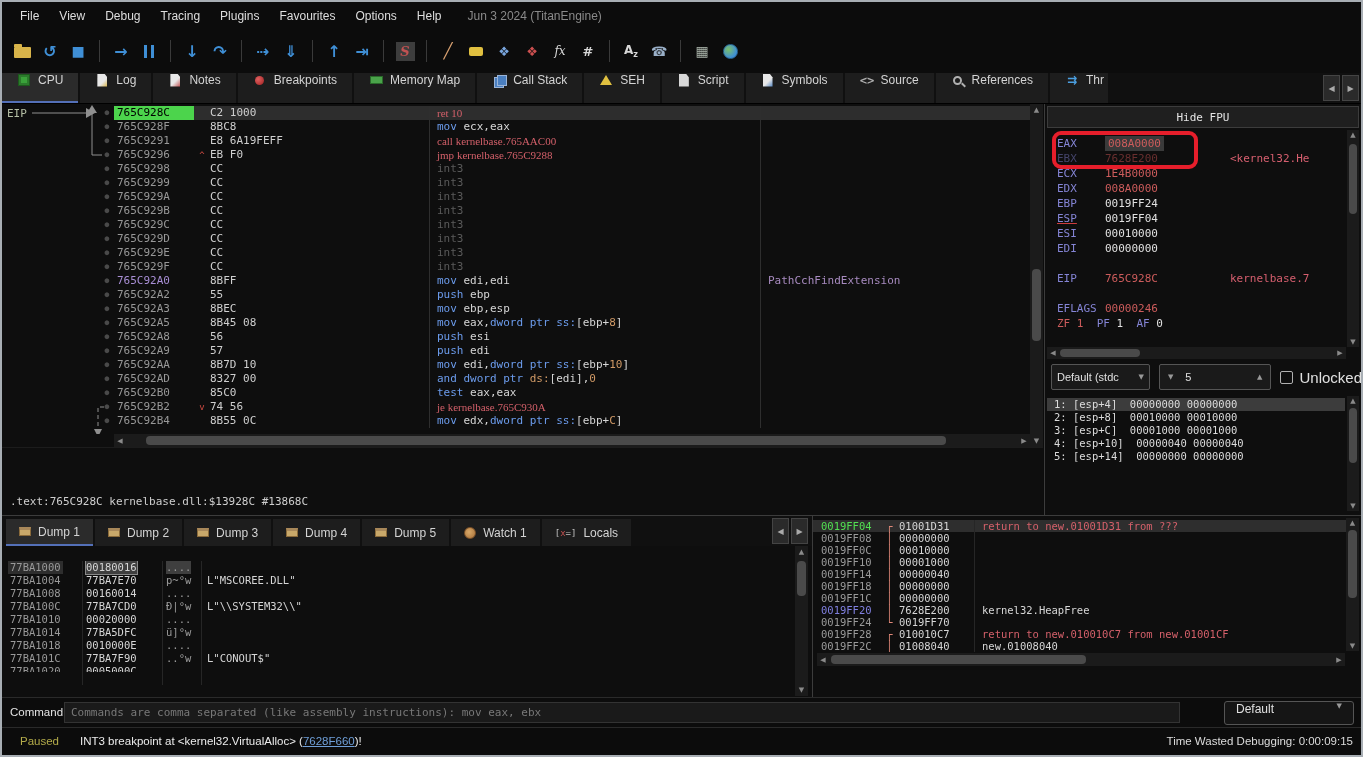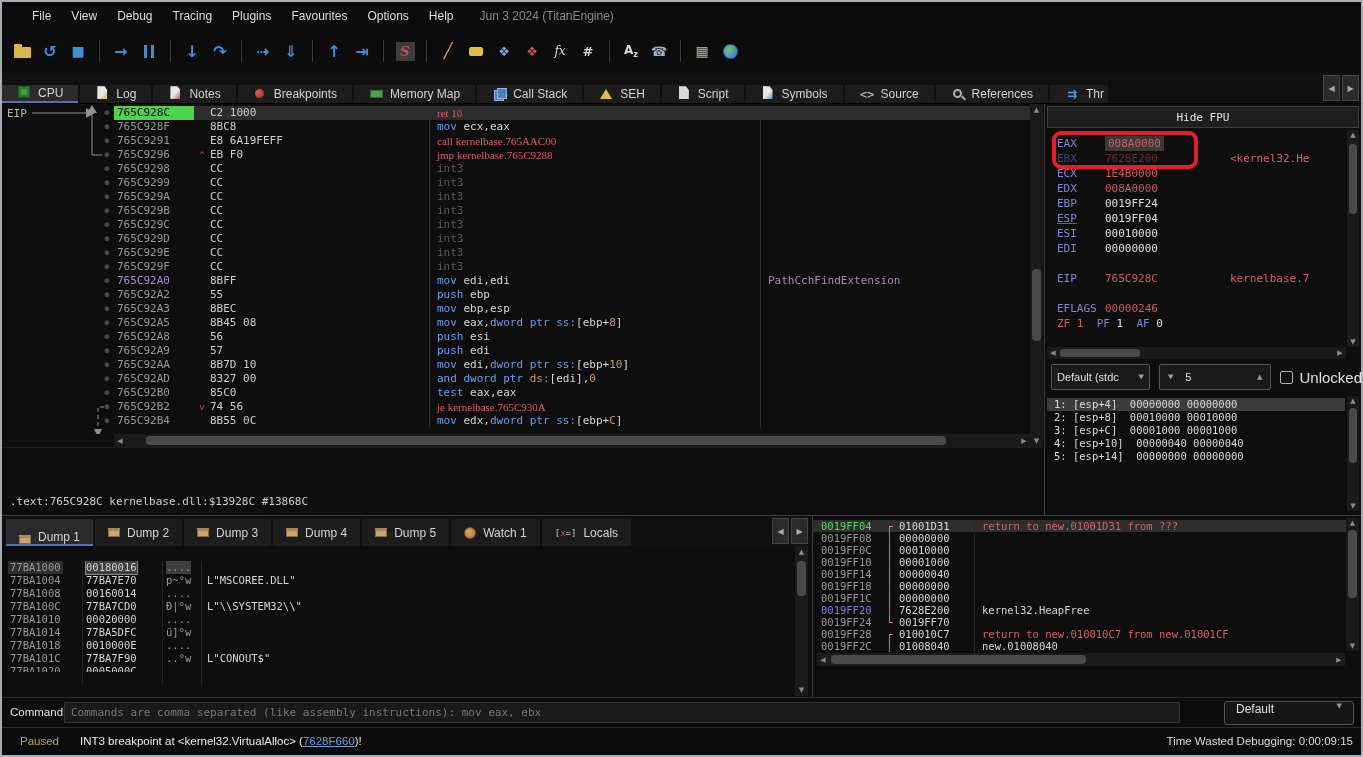--- a/index.html
+++ b/index.html
@@ -3,21 +3,21 @@
 <meta charset="utf-8">
 <style>
   * { margin:0; padding:0; box-sizing:border-box; }
   html,body { background:#000; }
   .window {
     position:relative; width:1363px; height:757px;
     background:#0c0c0c; border:2px solid #a8aeb4; overflow:hidden;
     font-family:"Liberation Sans", sans-serif; color:#d8d8d8;
   }
   
-  .menubar { position:absolute; left:0; top:0; width:1359px; height:27px; display:flex; align-items:center; padding-left:20px; background:#0c0c0c; }
+  .menubar { position:absolute; left:0; top:0; width:1359px; height:27px; display:flex; align-items:center; padding-left:8px; background:#0c0c0c; }
   .mitem { padding:3px 10px; font-size:12px; color:#dedede; cursor:default; }
   .buildinfo { margin-left:16px; font-size:12px; color:#8a8a8a; }
   
   .toolbar { position:absolute; left:0; top:27px; width:1359px; height:44px; display:flex; align-items:center; padding-left:8px; gap:4px; }
   .tbtn { width:24px; height:24px; display:flex; align-items:center; justify-content:center; font-family:"DejaVu Sans", sans-serif; }
   .tsep { width:1px; height:22px; background:#3a3a3a; margin:0 5px; }
   .g-blue { color:#3f8fd6; font-weight:bold; font-size:16px; }
   .g-blue2 { color:#3f8fd6; font-weight:bold; font-size:14px; }
   .ic-folder { position:relative; width:17px; height:11px; background:#d8b44a; border-radius:1px; margin-top:3px; }
   .ic-folder::before { content:""; position:absolute; left:0; top:-3px; width:8px; height:3px; background:#d8b44a; border-radius:1px 1px 0 0; }
@@ -31,21 +31,21 @@
   .g-tagr { color:#cd5050; font-size:13px; }
   .g-fx { font-family:"DejaVu Serif", serif; font-style:italic; font-size:12px; color:#d8d8d8; }
   .g-txt { color:#d8d8d8; font-size:13px; font-weight:bold; }
   .g-az  { color:#d8d8d8; font-size:12px; font-weight:bold; }
   .g-az sub { font-size:8px; }
   .g-phone { color:#9ab0c8; font-size:13px; }
   .g-calc { color:#aab4aa; font-size:14px; }
   
   .tabbar { position:absolute; left:0; top:71px; width:1359px; height:31px; background:#101010; display:flex; align-items:flex-end; border-bottom:1px solid #000; }
   .tabs { display:flex; height:30px; flex:1; overflow:hidden; }
-  .tab { display:flex; align-items:center; gap:7px; padding:0 15px; margin-right:2px; background:#1d1d1d; font-size:12px; color:#d4d4d4; white-space:nowrap;margin-top:12px; }
+  .tab { display:flex; align-items:flex-start; gap:7px; padding:0 15px; margin-right:2px; background:#1d1d1d; font-size:12px; color:#d4d4d4; white-space:nowrap; }
   .tab.active { background:#2b2b2b; border-bottom:2px solid #5470b8; }
   .tab-truncated { max-width:58px; overflow:hidden; }
   .tscroll { display:flex; gap:2px; padding:2px 2px; }
   .tsbtn { width:17px; height:26px; background:#2a2a2a; border:1px solid #444; color:#aaa; font-size:8px; display:flex; align-items:center; justify-content:center; }
   .ticon { display:inline-flex; align-items:center; justify-content:center; width:14px; height:14px; font-family:"DejaVu Sans", sans-serif; }
   .ti-chip { background:#3aa23a; border:1px solid #1c5a1c; width:12px; height:12px; box-shadow:inset 0 0 0 2px #2c7a2c; }
   .ti-page { width:10px; height:13px; background:#d8d8d8; clip-path:polygon(0 0,70% 0,100% 28%,100% 100%,0 100%); }
   .ti-page.warm { background:linear-gradient(135deg,#e8e8e8 60%,#d8b44a); }
   .ti-page.red { background:linear-gradient(135deg,#e8e8e8 55%,#c05050); }
   .ti-page.blue { background:linear-gradient(135deg,#e8e8e8 55%,#4a7fc0); }
@@ -115,21 +115,21 @@
   .cb .box { width:13px; height:13px; border:1px solid #b0b0b0; border-radius:2px; background:transparent; }
   .argslist { position:absolute; left:2px; top:292px; right:16px; height:117px; padding-top:2px; font-family:"DejaVu Sans Mono", monospace; font-size:10.5px; overflow:hidden; }
   .argrow { height:13px; line-height:13px; padding-left:7px; color:#dcdcdc; white-space:pre; }
   .argrow.sel { background:#3c3c3c; }
   .a-vscroll { position:absolute; right:2px; top:292px; width:12px; height:115px; }
   
   .bottom { position:absolute; left:0; top:513px; width:1359px; height:182px; border-top:1px solid #3c3c3c; }
   .dump { position:absolute; left:0; top:0; width:810px; height:182px; background:#0e0e0e; }
   .dtabs { position:absolute; left:0; top:0; width:810px; height:30px; background:#101010; display:flex; align-items:flex-end; padding-left:4px; }
   .dtab { display:flex; align-items:center; gap:7px; padding:0 13px; height:27px; margin-right:2px; background:#1d1d1d; font-size:12px; color:#d4d4d4; white-space:nowrap; }
-  .dtab.active { background:#2b2b2b; border-bottom:2px solid #5470b8;align-items:flex-end; }
+  .dtab.active { background:#2b2b2b; border-bottom:2px solid #5470b8; }
   .di-dump { width:12px; height:9px; background:#c8a86a; border:1px solid #8a6a3a; border-top:3px solid #a8885a; }
   .di-dog { width:12px; height:12px; border-radius:50%; background:radial-gradient(circle at 40% 40%, #d8a868, #a87038); border:1px solid #7a5028; }
   .di-locals { font-size:9px; color:#c0c0c0; font-family:"DejaVu Sans Mono", monospace; }
   .di-locals b { color:#c05050; font-weight:normal; }
   .dt-scroll { margin-left:auto; display:flex; gap:2px; padding:2px 4px; }
   .dhead { position:absolute; left:0; top:30px; width:792px; height:15px; background:#3a3a3a; font-family:"DejaVu Sans Mono", monospace; font-size:10.5px; color:#e2e2e2; line-height:15px; }
   .dhead span { position:absolute; top:0; }
   .dhd0 { left:8px; } .dhd1 { left:84px; } .dhd2 { left:164px; } .dhd3 { left:205px; }
   .dhead i { position:absolute; top:1px; width:1px; height:13px; background:#5a5a5a; }
   .dbody { position:absolute; left:0; top:45px; width:792px; height:112px; overflow:hidden; font-family:"DejaVu Sans Mono", monospace; font-size:10.5px; }

